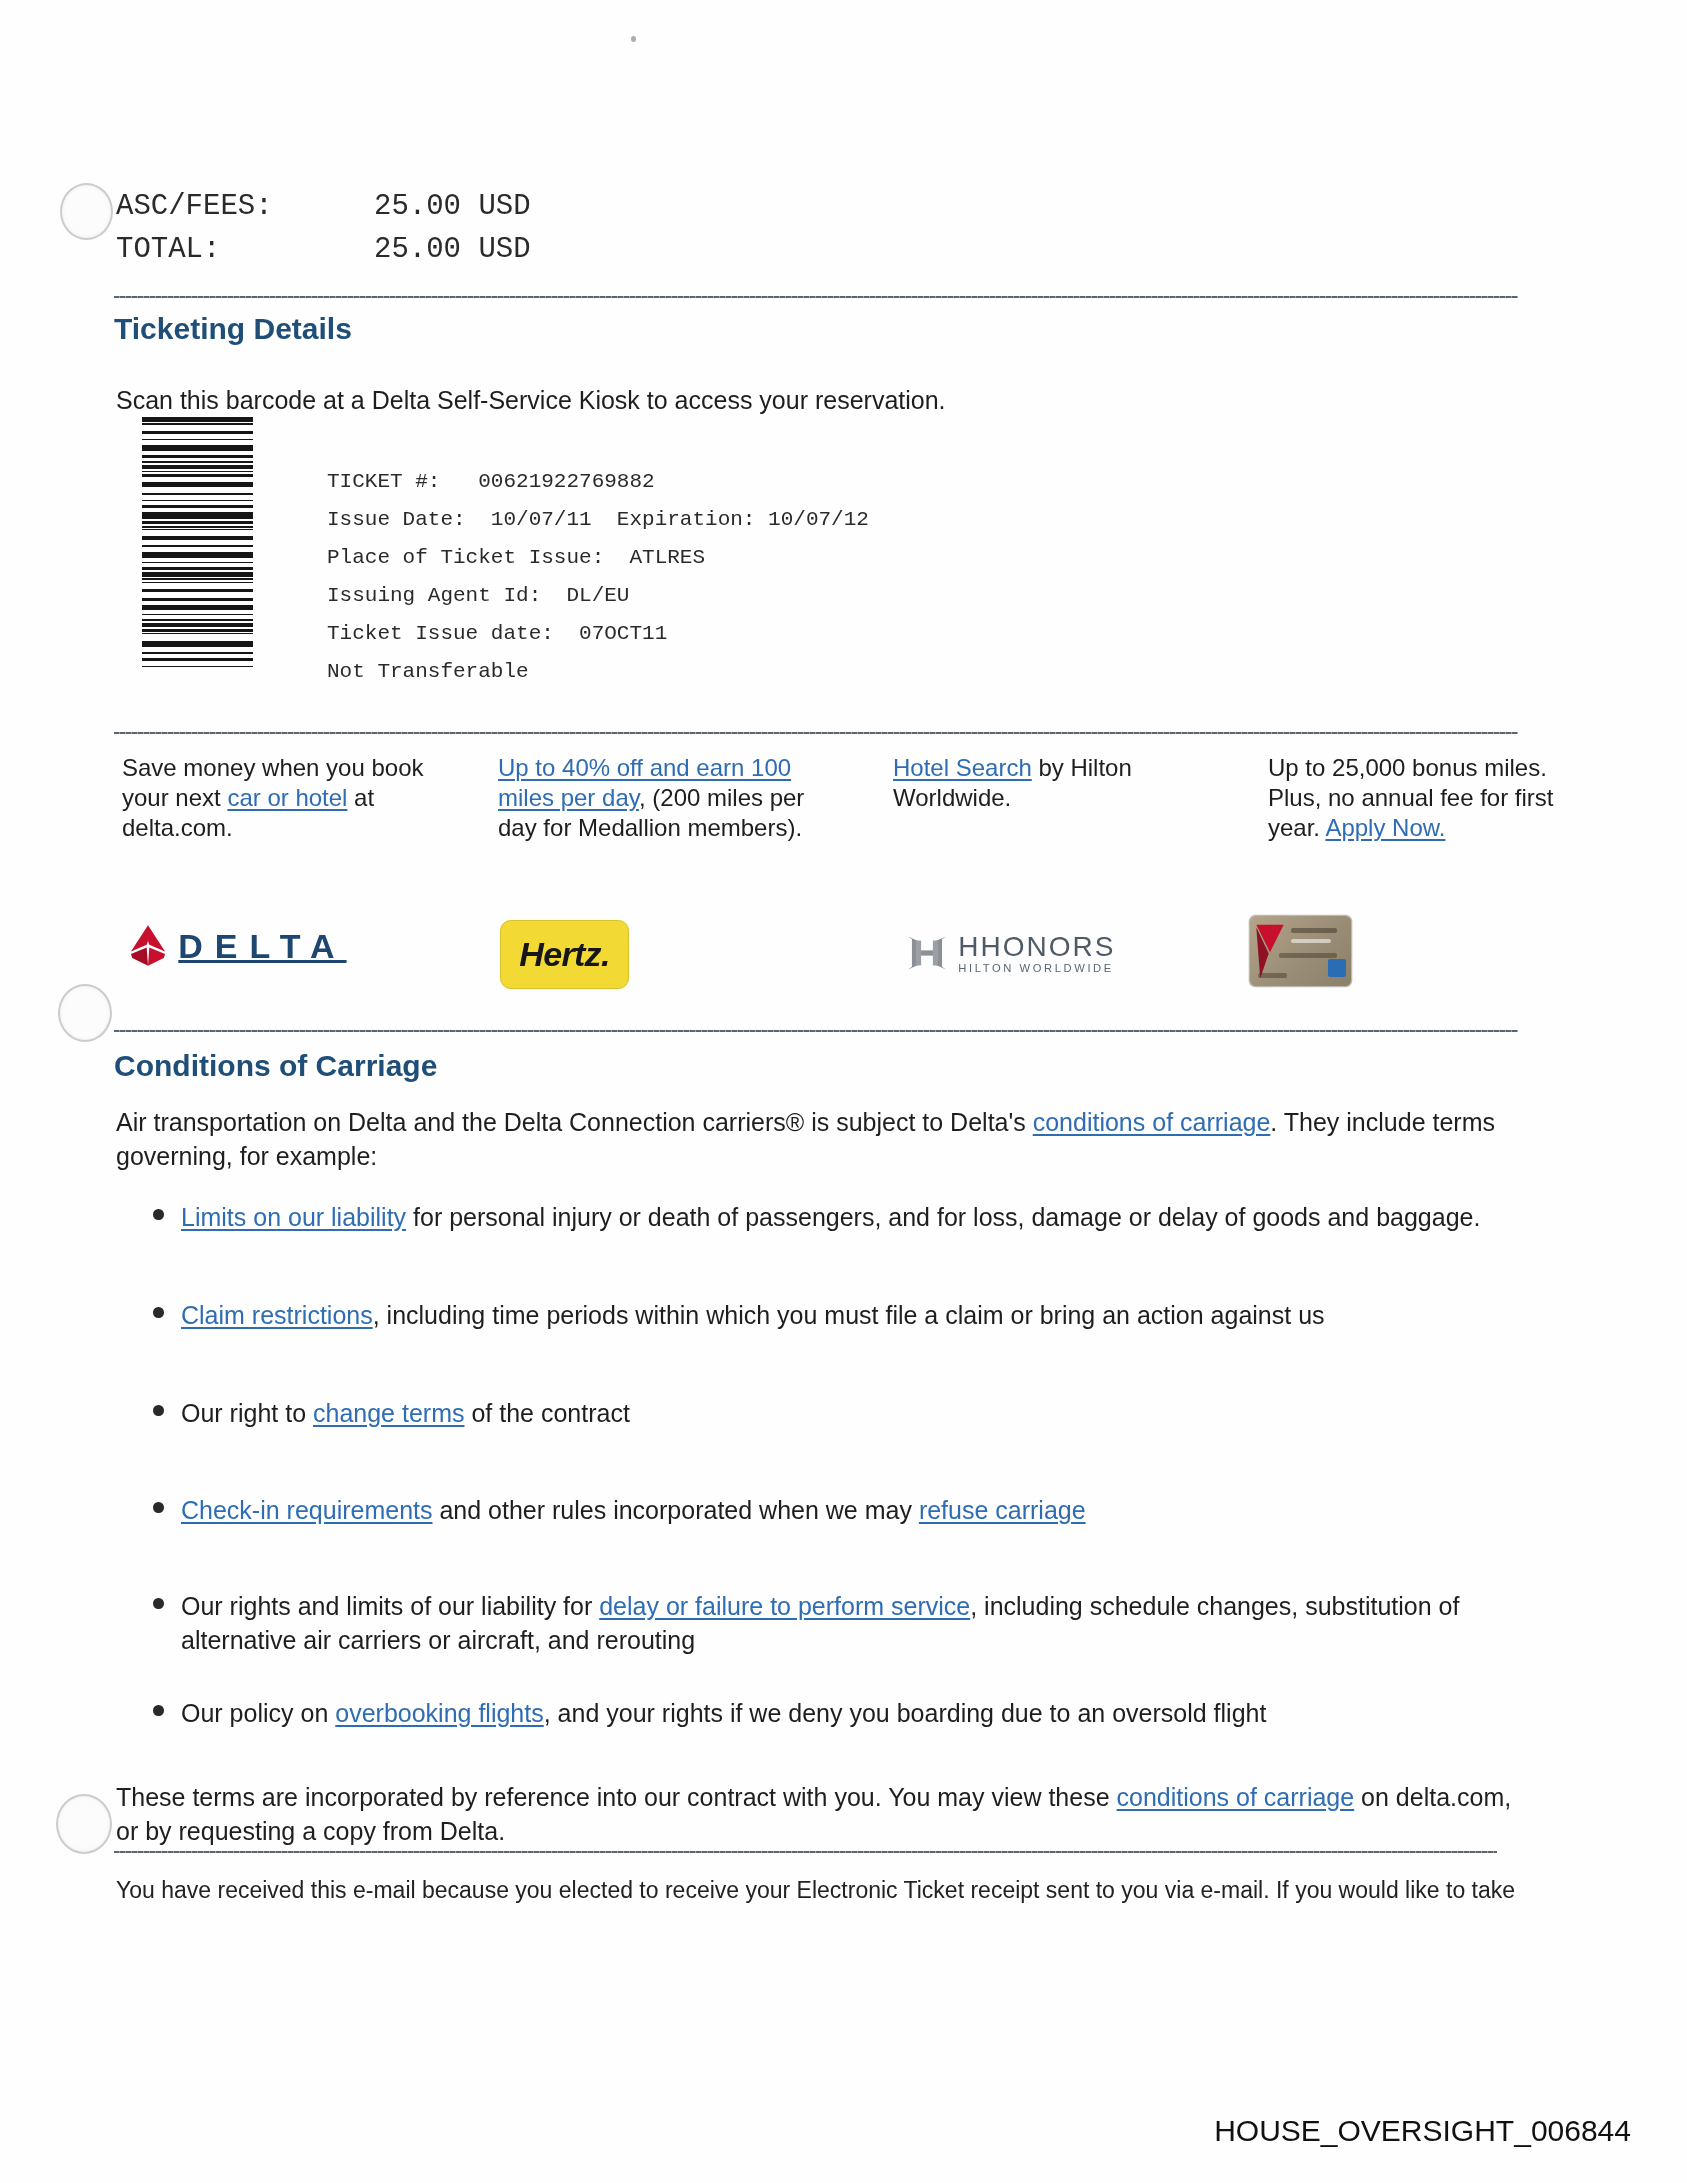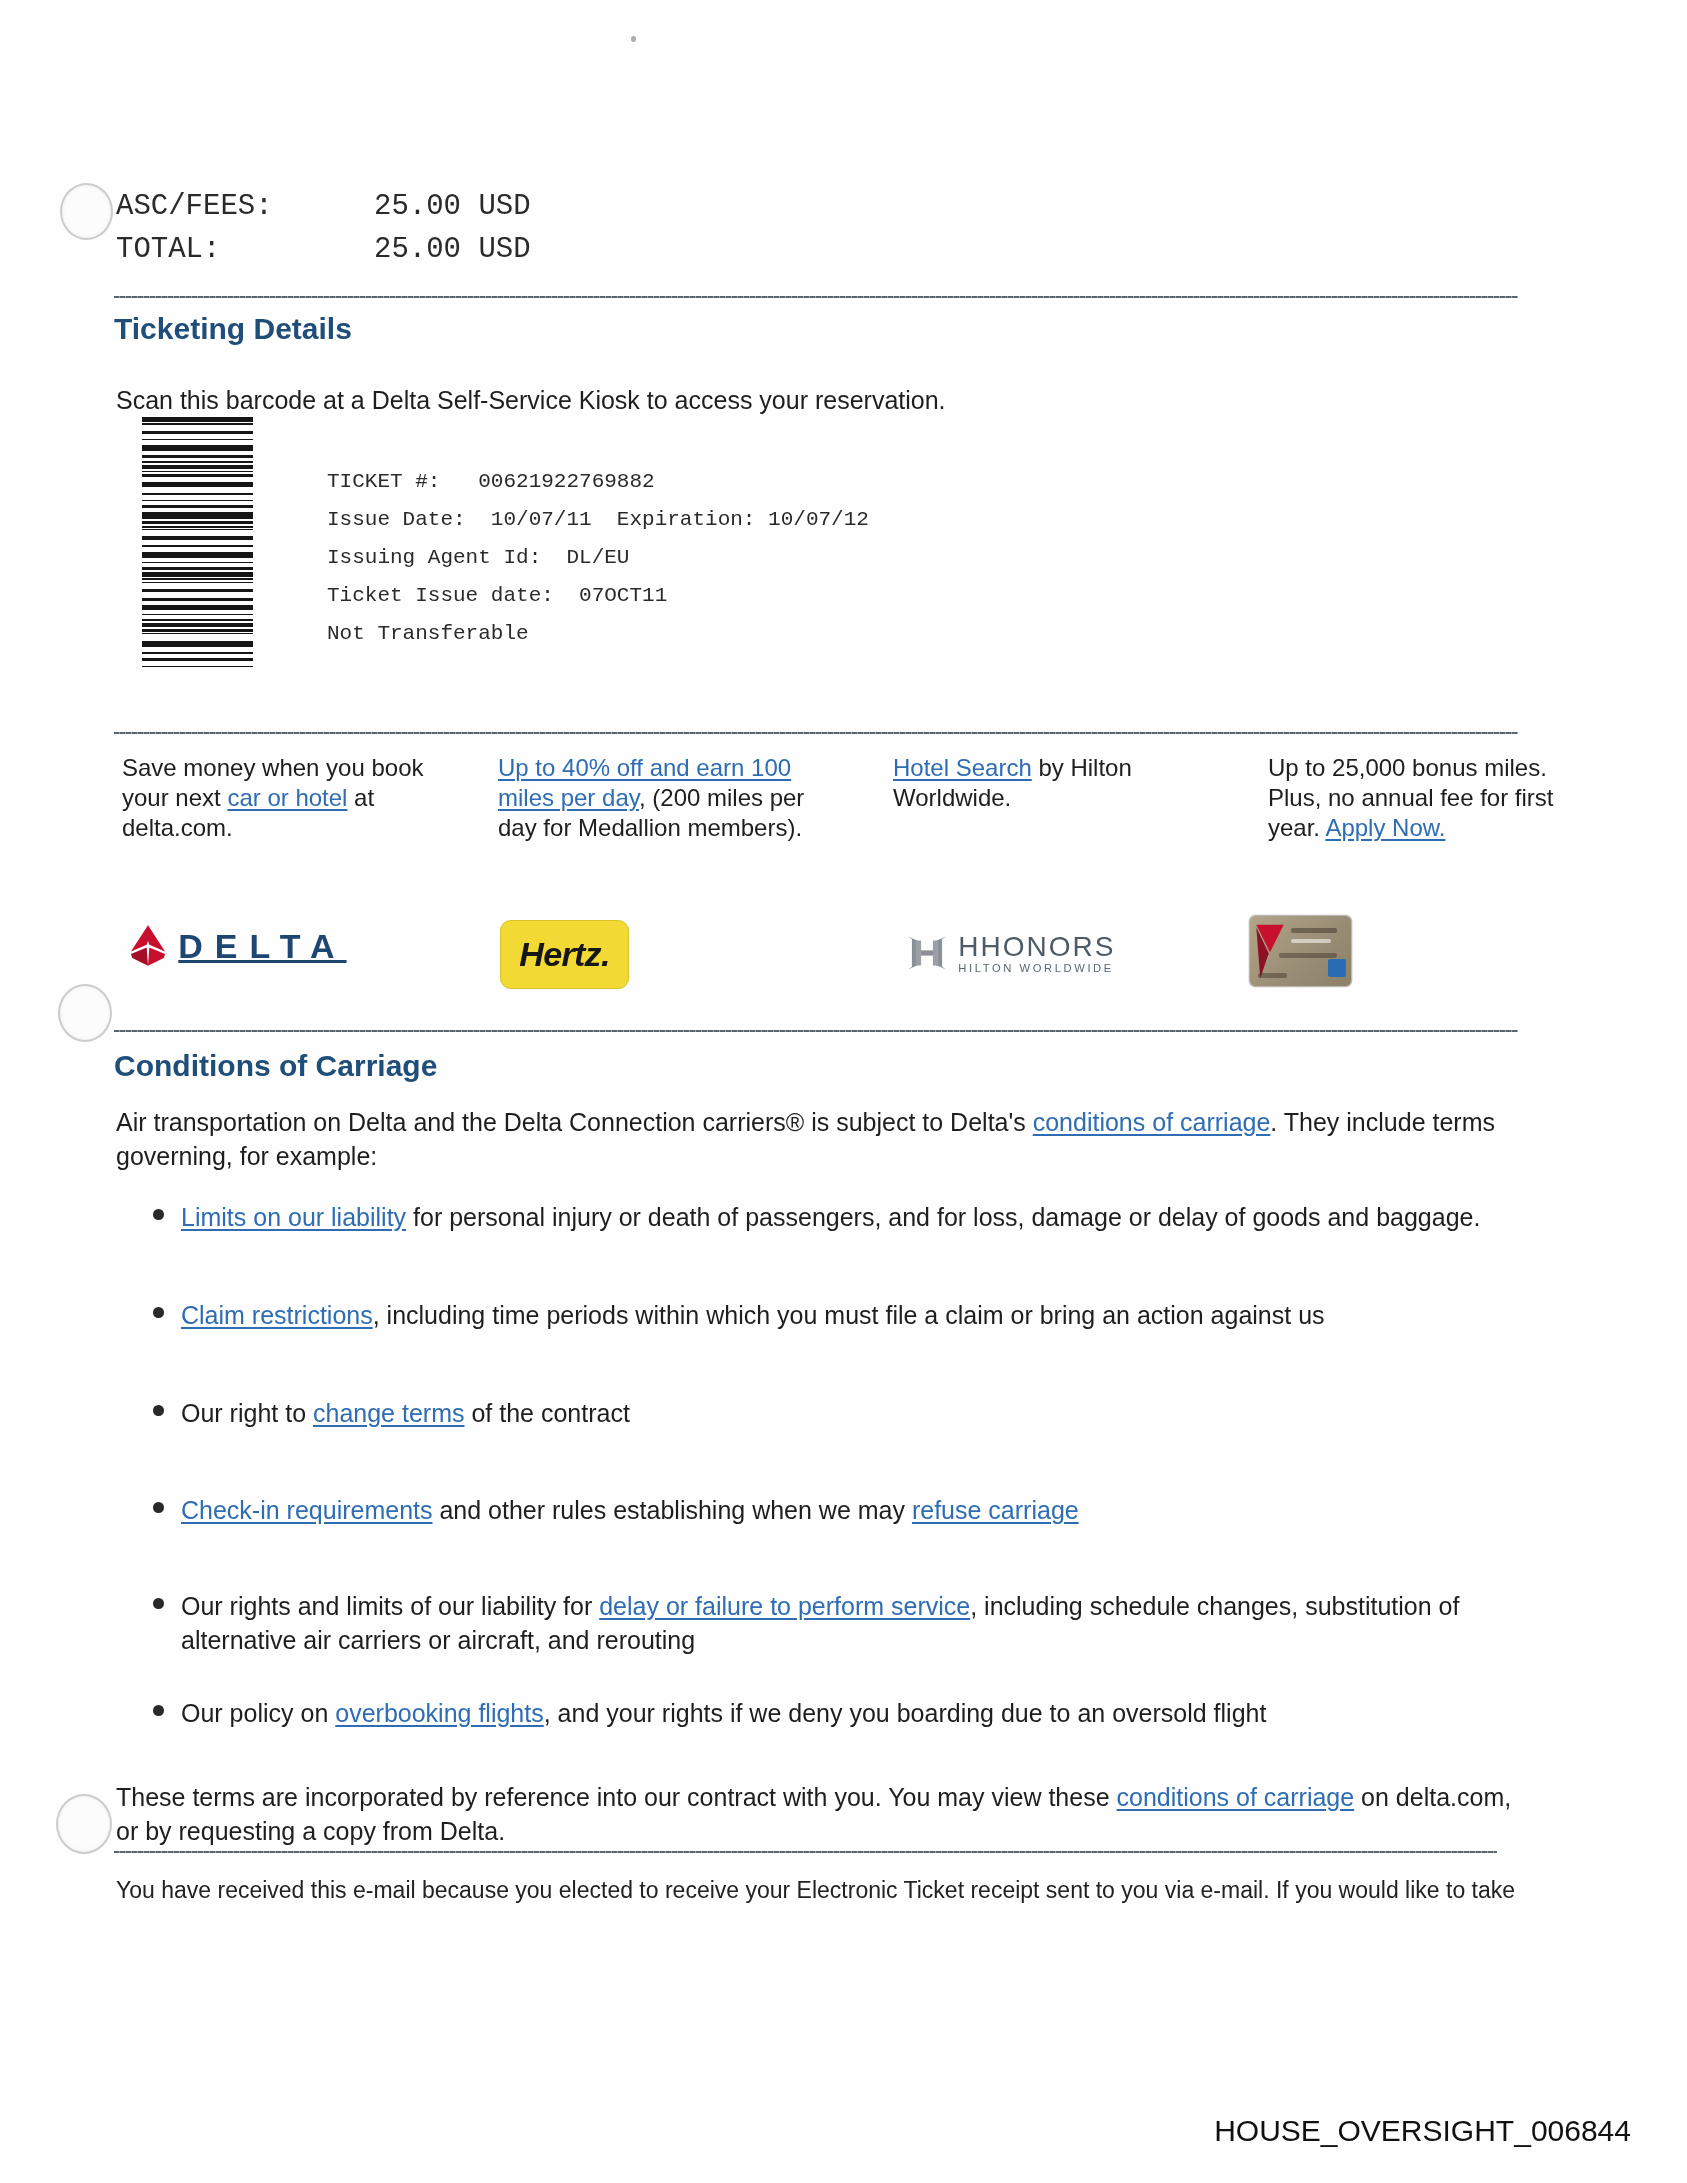--- a/index.html
+++ b/index.html
@@ -175,21 +175,21 @@
       <div class="bar" style="top: 202px; height: 2px;"></div>
       <div class="bar" style="top: 206px; height: 4px;"></div>
       <div class="bar" style="top: 212px; height: 2.6px;"></div>
       <div class="bar" style="top: 216px; height: 1.3px;"></div>
       <div class="bar" style="top: 224px; height: 6px;"></div>
       <div class="bar" style="top: 235px; height: 2px;"></div>
       <div class="bar" style="top: 241px; height: 3.3px;"></div>
       <div class="bar" style="top: 249px; height: 1.3px;"></div>
     </div>
 
-  <div class="ticket-lines" id="ticket-lines"><div>TICKET #:   00621922769882</div><div>Issue Date:  10/07/11  Expiration: 10/07/12</div><div>Issuing Agent Id:  DL/EU</div><div>Ticket Issue date:  07OCT11</div><div>Not Transferable</div></div>
+  <div class="ticket-lines" id="ticket-lines"><div>TICKET #:   00621922769882</div><div>Issue Date:  10/07/11  Expiration: 10/07/12</div><div>Place of Ticket Issue:  ATLRES</div><div>Issuing Agent Id:  DL/EU</div><div>Ticket Issue date:  07OCT11</div><div>Not Transferable</div></div>
 
   <div class="rule rule2"></div>
 
   <div class="promo-col promo-1" id="promo-1"><span>Save money when you book your next </span><a class="lnk">car or hotel</a><span> at delta.com.</span></div>
   <div class="promo-col promo-2" id="promo-2"><a class="lnk">Up to 40% off and earn 100 miles per day</a><span>, (200 miles per day for Medallion members).</span></div>
   <div class="promo-col promo-3" id="promo-3"><a class="lnk">Hotel Search</a><span> by Hilton Worldwide.</span></div>
   <div class="promo-col promo-4" id="promo-4"><span>Up to 25,000 bonus miles. Plus, no annual fee for first year. </span><a class="lnk">Apply Now.</a></div>
 
   <div class="delta-logo">
     <span>
@@ -250,21 +250,21 @@
   <div class="bullet-row b2" id="bullet-1">
       <span class="bullet-dot"></span>
       <div class="bullet-text"><a class="lnk">Claim restrictions</a><span>, including time periods within which you must file a claim or bring an action against us</span></div>
     </div>
   <div class="bullet-row b3" id="bullet-2">
       <span class="bullet-dot"></span>
       <div class="bullet-text"><span>Our right to </span><a class="lnk">change terms</a><span> of the contract</span></div>
     </div>
   <div class="bullet-row b4" id="bullet-3">
       <span class="bullet-dot"></span>
-      <div class="bullet-text"><a class="lnk">Check-in requirements</a><span> and other rules establishing when we may </span><a class="lnk">refuse carriage</a></div>
+      <div class="bullet-text"><a class="lnk">Check-in requirements</a><span> and other rules incorporated when we may </span><a class="lnk">refuse carriage</a></div>
     </div>
   <div class="bullet-row b5" id="bullet-4">
       <span class="bullet-dot"></span>
       <div class="bullet-text"><span>Our rights and limits of our liability for </span><a class="lnk">delay or failure to perform service</a><span>, including schedule changes, substitution of alternative air carriers or aircraft, and rerouting</span></div>
     </div>
   <div class="bullet-row b6" id="bullet-5">
       <span class="bullet-dot"></span>
       <div class="bullet-text"><span>Our policy on </span><a class="lnk">overbooking flights</a><span>, and your rights if we deny you boarding due to an oversold flight</span></div>
     </div>
 

